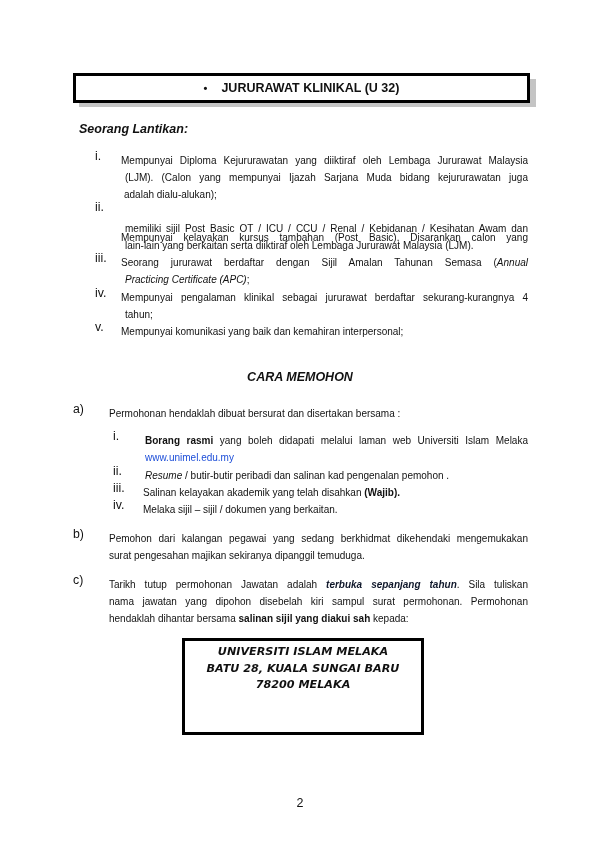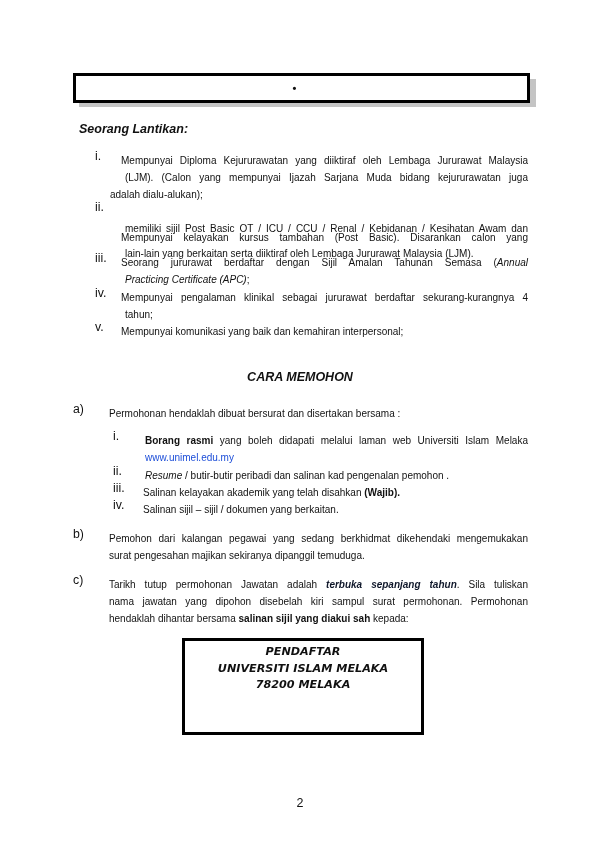--- a/index.html
+++ b/index.html
@@ -20,35 +20,36 @@
               font-family:"DejaVu Sans", sans-serif; font-weight:bold; font-style:italic; font-size:11.2px;
               line-height:16.5px; text-align:center; padding-top:3px; }
   .pagenum { position:absolute; left:0; width:600px; top:796px; text-align:center; font-size:12.5px; }
 </style>
 </head>
 <body>
 
 <div class="hdr-shadow"></div>
 <div class="hdr-box">
   <span class="bullet">•</span>
+  <span>JURURAWAT KLINIKAL (U 32)</span>
 </div>
 
 <div class="abs sec-title" style="left:79px; top:122px;">Seorang Lantikan:</div>
 
 <div>
 
   <div class="abs num" style="left:95px; top:148px;">i.</div>
   <div class="abs txt just" style="left:121px; top:148px; width:407px;">Mempunyai Diploma Kejururawatan yang diiktiraf oleh Lembaga Jururawat Malaysia</div>
   <div class="abs txt just" style="left:125px; top:165px; width:403px;">(LJM). (Calon yang mempunyai Ijazah Sarjana Muda bidang kejururawatan juga</div>
-  <div class="abs txt" style="left:110px; top:182px;">adalah dialu-alukan);</div>
+  <div class="abs txt" style="left:124px; top:182px;">adalah dialu-alukan);</div>
 
   <div class="abs num" style="left:95px; top:199px;">ii.</div>
   <div class="abs txt just" style="left:121px; top:199px; width:407px;margin-top:26px;">Mempunyai kelayakan kursus tambahan (Post Basic). Disarankan calon yang</div>
   <div class="abs txt just" style="left:125px; top:216px; width:403px;">memiliki sijil Post Basic OT / ICU / CCU / Renal / Kebidanan / Kesihatan Awam dan</div>
-  <div class="abs txt" style="left:125px; top:241px;">lain-lain yang berkaitan serta diiktiraf oleh Lembaga Jururawat Malaysia (LJM).</div>
+  <div class="abs txt" style="left:125px; top:233px;">lain-lain yang berkaitan serta diiktiraf oleh Lembaga Jururawat Malaysia (LJM).</div>
 
   <div class="abs num" style="left:95px; top:250px;">iii.</div>
   <div class="abs txt just" style="left:121px; top:250px; width:407px;"><span>Seorang jururawat berdaftar dengan Sijil Amalan Tahunan Semasa (</span><i>Annual</i></div>
   <div class="abs txt" style="left:125px; top:267px;"><i>Practicing Certificate (APC)</i><span>;</span></div>
 
   <div class="abs num" style="left:95px; top:285px;">iv.</div>
   <div class="abs txt just" style="left:121px; top:285px; width:407px;">Mempunyai pengalaman klinikal sebagai jururawat berdaftar sekurang-kurangnya 4</div>
   <div class="abs txt" style="left:125px; top:302px;">tahun;</div>
 
   <div class="abs num" style="left:95px; top:319px;">v.</div>
@@ -65,31 +66,31 @@
   <div class="abs txt just" style="left:145px; top:428px; width:383px;"><b>Borang rasmi</b><span> yang boleh didapati melalui laman web Universiti Islam Melaka</span></div>
   <div class="abs txt" style="left:145px; top:445px;"><a class="link">www.unimel.edu.my</a></div>
 
   <div class="abs num" style="left:113px; top:463px;">ii.</div>
   <div class="abs txt" style="left:145px; top:463px;"><i>Resume</i><span> / butir-butir peribadi dan salinan kad pengenalan pemohon .</span></div>
 
   <div class="abs num" style="left:113px; top:480px;">iii.</div>
   <div class="abs txt" style="left:143px; top:480px;"><span>Salinan kelayakan akademik yang telah disahkan </span><b>(Wajib).</b></div>
 
   <div class="abs num" style="left:113px; top:497px;">iv.</div>
-  <div class="abs txt" style="left:143px; top:497px;">Salinan sijil – sijil / dokumen yang berkaitan.</div>
+  <div class="abs txt" style="left:143px; top:497px;">Melaka sijil – sijil / dokumen yang berkaitan.</div>
 </div>
 
 <div class="abs num" style="left:73px; top:526px;">b)</div>
 <div class="abs txt just" style="left:109px; top:526px; width:419px;">Pemohon dari kalangan pegawai yang sedang berkhidmat dikehendaki mengemukakan</div>
 <div class="abs txt" style="left:109px; top:543px;">surat pengesahan majikan sekiranya dipanggil temuduga.</div>
 
 <div class="abs num" style="left:73px; top:572px;">c)</div>
 <div class="abs txt just" style="left:109px; top:572px; width:419px;"><span>Tarikh tutup permohonan Jawatan adalah </span><span class="red">terbuka sepanjang tahun</span><span>. Sila tuliskan</span></div>
 <div class="abs txt just" style="left:109px; top:589px; width:419px;">nama jawatan yang dipohon disebelah kiri sampul surat permohonan. Permohonan</div>
 <div class="abs txt" style="left:109px; top:606px;"><span>hendaklah dihantar bersama </span><b>salinan sijil yang diakui sah</b><span> kepada:</span></div>
 
 <div class="addr-box">
-  <div>PENDAFTAR</div>
   <div>UNIVERSITI ISLAM MELAKA</div>
+  <div>BATU 28, KUALA SUNGAI BARU</div>
   <div>78200 MELAKA</div>
 </div>
 
 <div class="pagenum">2</div>
 
 </body></html>

